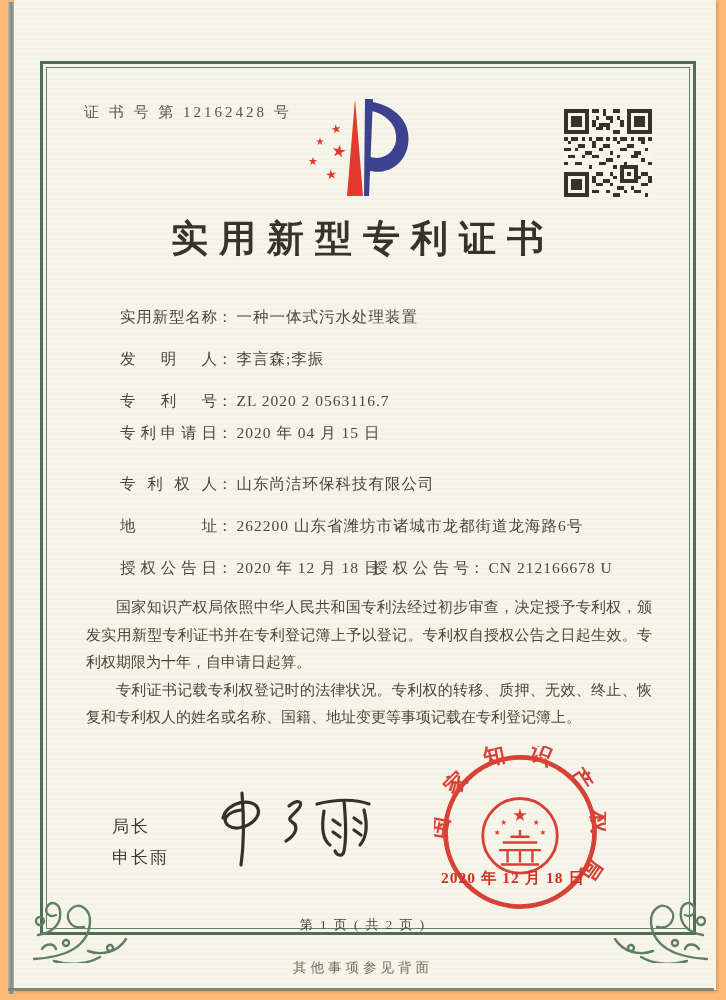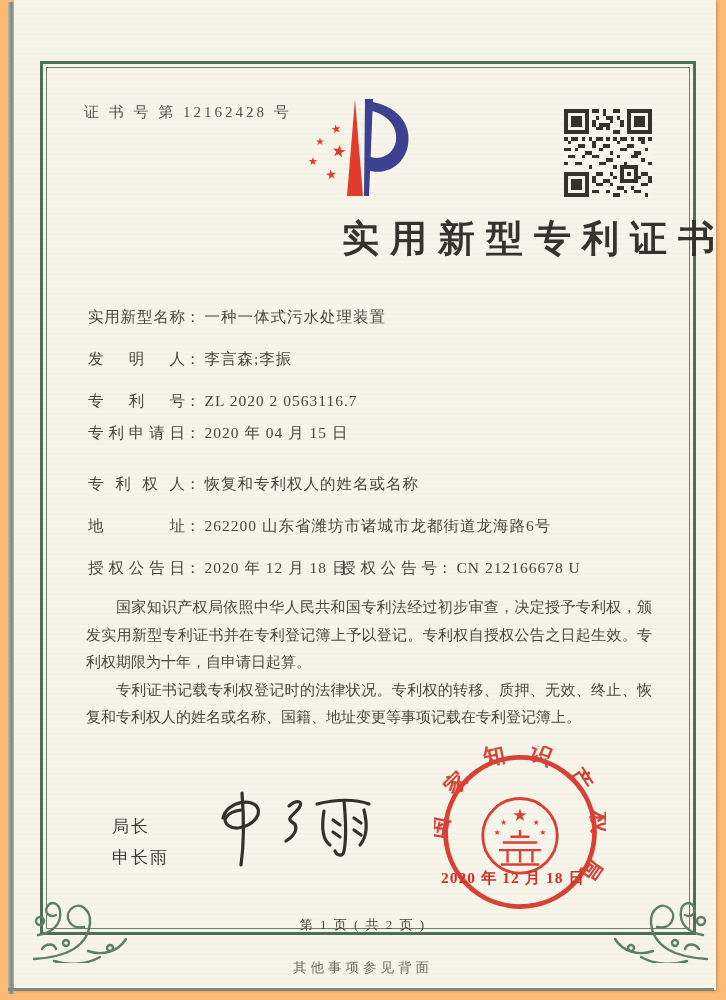--- a/index.html
+++ b/index.html
@@ -19,27 +19,27 @@
     left:14px; top:0; width:702px; height:990px;
     background:#f7f5ea;
     background-image:repeating-linear-gradient(0deg, rgba(90,90,70,.02) 0 2px, rgba(0,0,0,0) 2px 5px);
     box-shadow:1px 1px 3px rgba(0,0,0,.25);
   }
   
   #frame { left:40px; top:61px; width:656px; height:874px; border:3px solid #4e6e55; }
   #frame-inner { position:absolute; inset:3px; border:1px solid rgba(78,110,85,.85); }
   #cert-no { left:84px; top:103px; font-size:15px; letter-spacing:3px; color:#55544c; }
   #title {
-    left:0; top:214px; width:726px; text-align:right;
+    left:0; top:214px; width:726px; text-align:center;
     font-size:37px; font-weight:700; letter-spacing:11px; color:#35332c;
   }
   .field-row { left:88px; height:22px; font-size:15.5px; color:#49473d; white-space:nowrap; }
   .flabel {
     display:inline-block; width:97px; vertical-align:bottom;
-    text-align:justify; text-align-last:justify;
+    text-align:justify; text-align-last:justify;margin-left:32px;
   }
   .fcolon { display:inline-block; margin-right:4px; }
   .fvalue { letter-spacing:1px; }
   .pair2 { position:absolute; left:252px; top:0; white-space:nowrap; }
   #paragraphs { left:86px; top:594px; width:566px; font-size:15px;
     line-height:27.5px; color:#4b4839; text-align:justify; }
   #paragraphs p { text-indent:2em;font-family:Liberation Serif, serif; }
   #director-title { left:112px; top:815px; font-size:17px; color:#3d3b33; letter-spacing:2px; }
   #director-name  { left:112px; top:846px; font-size:17px; color:#3d3b33; letter-spacing:2px; }
   #signature { left:205px; top:788px; }
@@ -127,21 +127,21 @@
   <div class="abs field-row" style="top:349px">
     <span class="flabel">发明人</span><span class="fcolon">：</span><span class="fvalue">李言森;李振</span>
   </div>
   <div class="abs field-row" style="top:391px">
     <span class="flabel">专利号</span><span class="fcolon">：</span><span class="fvalue">ZL 2020 2 0563116.7</span>
   </div>
   <div class="abs field-row" style="top:423px">
     <span class="flabel">专利申请日</span><span class="fcolon">：</span><span class="fvalue">2020 年 04 月 15 日</span>
   </div>
   <div class="abs field-row" style="top:474px">
-    <span class="flabel">专利权人</span><span class="fcolon">：</span><span class="fvalue">恢复和专利权人的姓名或名称</span>
+    <span class="flabel">专利权人</span><span class="fcolon">：</span><span class="fvalue">山东尚洁环保科技有限公司</span>
   </div>
   <div class="abs field-row" style="top:516px">
     <span class="flabel">地址</span><span class="fcolon">：</span><span class="fvalue">262200 山东省潍坊市诸城市龙都街道龙海路6号</span>
   </div>
   <div class="abs field-row" style="top:558px">
     <span>
       <span class="flabel">授权公告日</span><span class="fcolon">：</span><span class="fvalue">2020 年 12 月 18 日</span>
     </span>
     <span class="pair2">
       <span class="flabel">授权公告号</span><span class="fcolon">：</span><span class="fvalue">CN 212166678 U</span>

